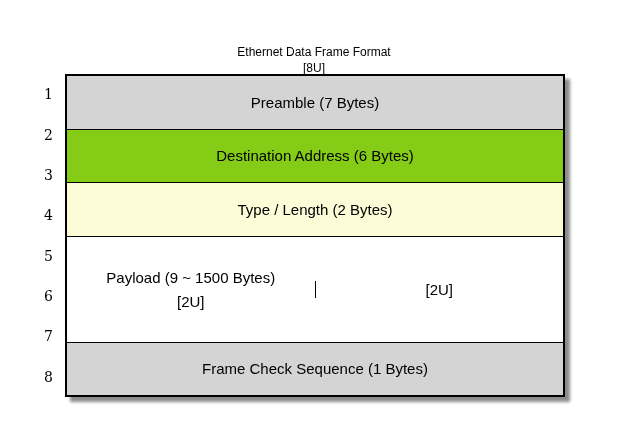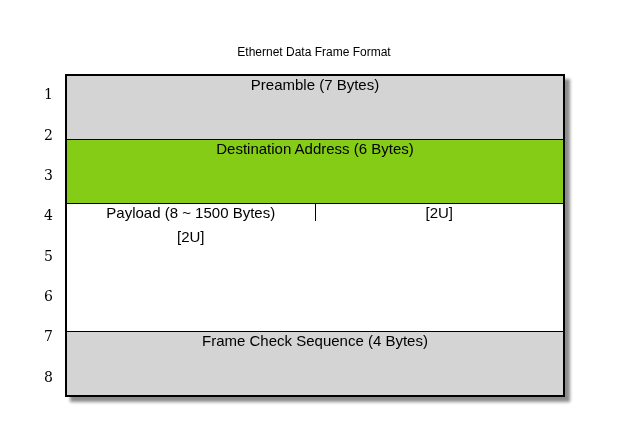--- a/index.html
+++ b/index.html
@@ -35,21 +35,21 @@
     height: 323px;
     border: 2px solid #000000;
     background: #ffffff;
     box-shadow: 5px 5px 3px rgba(0, 0, 0, 0.45);
     display: flex;
     flex-direction: column;
   }
   .frame-row {
     flex: 1 1 0;
     display: flex;
-    align-items: flex-start;
+    align-items: center;
     border-top: 1.5px solid #000000;
   }
   .frame-row:first-child { border-top: none; }
   .frame-row.units-2 { flex: 2 1 0; }
   .cell {
     flex: 1 1 0;
     display: flex;
     flex-direction: column;
     align-items: center;
     justify-content: center;
@@ -80,20 +80,21 @@
     font-size: 14px;
   }
 </style>
 </head>
 <body>
 
 <div class="canvas">
 
   <div class="title-block">
     <div>Ethernet Data Frame Format</div>
+    <div>[8U]</div>
   </div>
 
   <div class="row-numbers">
     <div class="row-number">1</div>
     <div class="row-number">2</div>
     <div class="row-number">3</div>
     <div class="row-number">4</div>
     <div class="row-number">5</div>
     <div class="row-number">6</div>
     <div class="row-number">7</div>
@@ -109,32 +110,37 @@
     </div>
 
 
     <div class="frame-row bg-blue">
       <div class="cell">
         <span>Destination Address (6 Bytes)</span>
       </div>
     </div>
 
 
+    <div class="frame-row bg-yellow">
+      <div class="cell">
+        <span>Type / Length (2 Bytes)</span>
+      </div>
+    </div>
 
     <div class="frame-row units-2 bg-white">
       <div class="cell">
-        <span>Payload (8 ~ 1500 Bytes)</span>
+        <span>Payload (9 ~ 1500 Bytes)</span>
         <span>[2U]</span>
       </div>
       <div class="cell">
         <span>[2U]</span>
       </div>
     </div>
 
     <div class="frame-row bg-gray">
       <div class="cell">
-        <span>Frame Check Sequence (4 Bytes)</span>
+        <span>Frame Check Sequence (1 Bytes)</span>
       </div>
     </div>
 
   </div>
 
 </div>
 
 </body></html>

